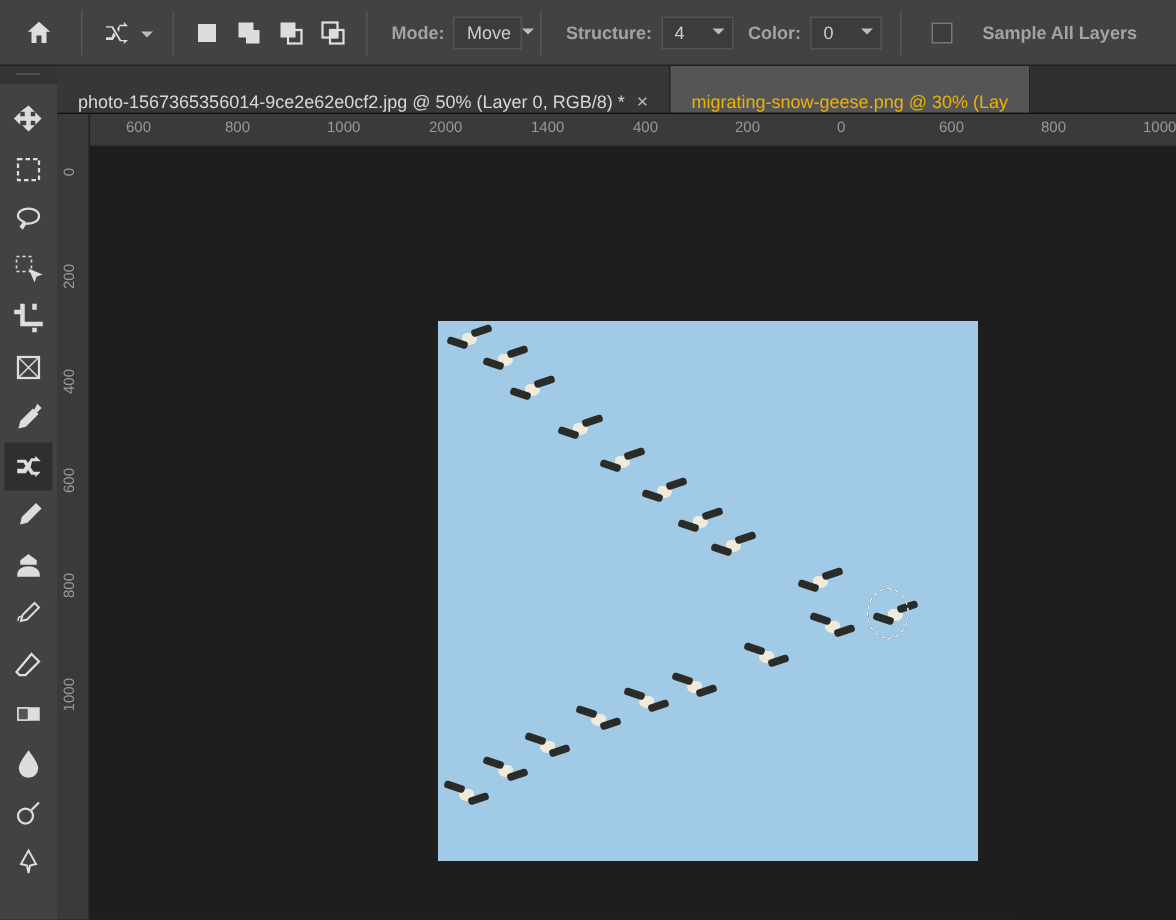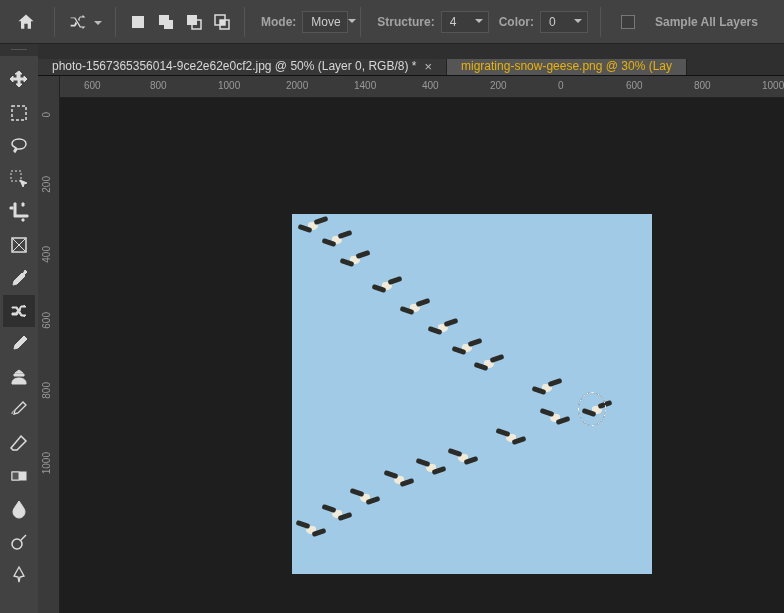--- a/index.html
+++ b/index.html
@@ -23,21 +23,21 @@
   .checkbox{width:14px;height:14px;border:1px solid #777;background:#3c3c3c;margin-left:14px;}
   
   .sidecap{position:absolute;left:0;top:44px;width:38px;height:12px;background:#333;font-size:8px;color:#777;text-align:center;overflow:hidden;}
   
   .toolbox{position:absolute;left:0;top:56px;width:38px;bottom:0;background:#424242;display:flex;flex-direction:column;align-items:center;padding-top:8px;}
   .tool{width:32px;height:32px;display:flex;align-items:center;justify-content:center;margin-bottom:1px;}
   .tool.active{background:#2f2f2f;}
   .tool svg{width:20px;height:20px;fill:#ddd;stroke:#ddd;}
   
   .tabbar{position:absolute;left:38px;top:44px;right:0;height:32px;background:#2f2f2f;display:flex;align-items:stretch;border-bottom:1px solid #111;}
-  .tab{display:flex;align-items:flex-start;padding:0 14px;color:#ccc;border-right:1px solid #222;white-space:nowrap;max-width:470px;margin-top:15px;}
+  .tab{display:flex;align-items:flex-end;padding:0 14px;color:#ccc;border-right:1px solid #222;white-space:nowrap;max-width:470px;}
   .tab.inactive{background:#373737;color:#d8d8d8;}
   .tab.active{background:#555;color:#eab308;}
   .tab .close{margin-left:8px;font-size:13px;color:#bbb;}
   
   .docarea{position:absolute;left:38px;top:76px;right:0;bottom:0;background:#1e1e1e;}
   .hruler{position:absolute;left:22px;top:0;right:0;height:22px;background:#3a3a3a;border-bottom:1px solid #222;}
   .vruler{position:absolute;left:0;top:0;width:22px;bottom:0;background:#3a3a3a;border-right:1px solid #222;}
   .rlabel{position:absolute;top:4px;font-size:10px;color:#999;}
   .rvlabel{position:absolute;left:3px;font-size:10px;color:#999;writing-mode:vertical-rl;transform:rotate(180deg);}
   .canvas{position:absolute;left:254px;top:138px;width:360px;height:360px;background:#a1cae6;overflow:hidden;}

